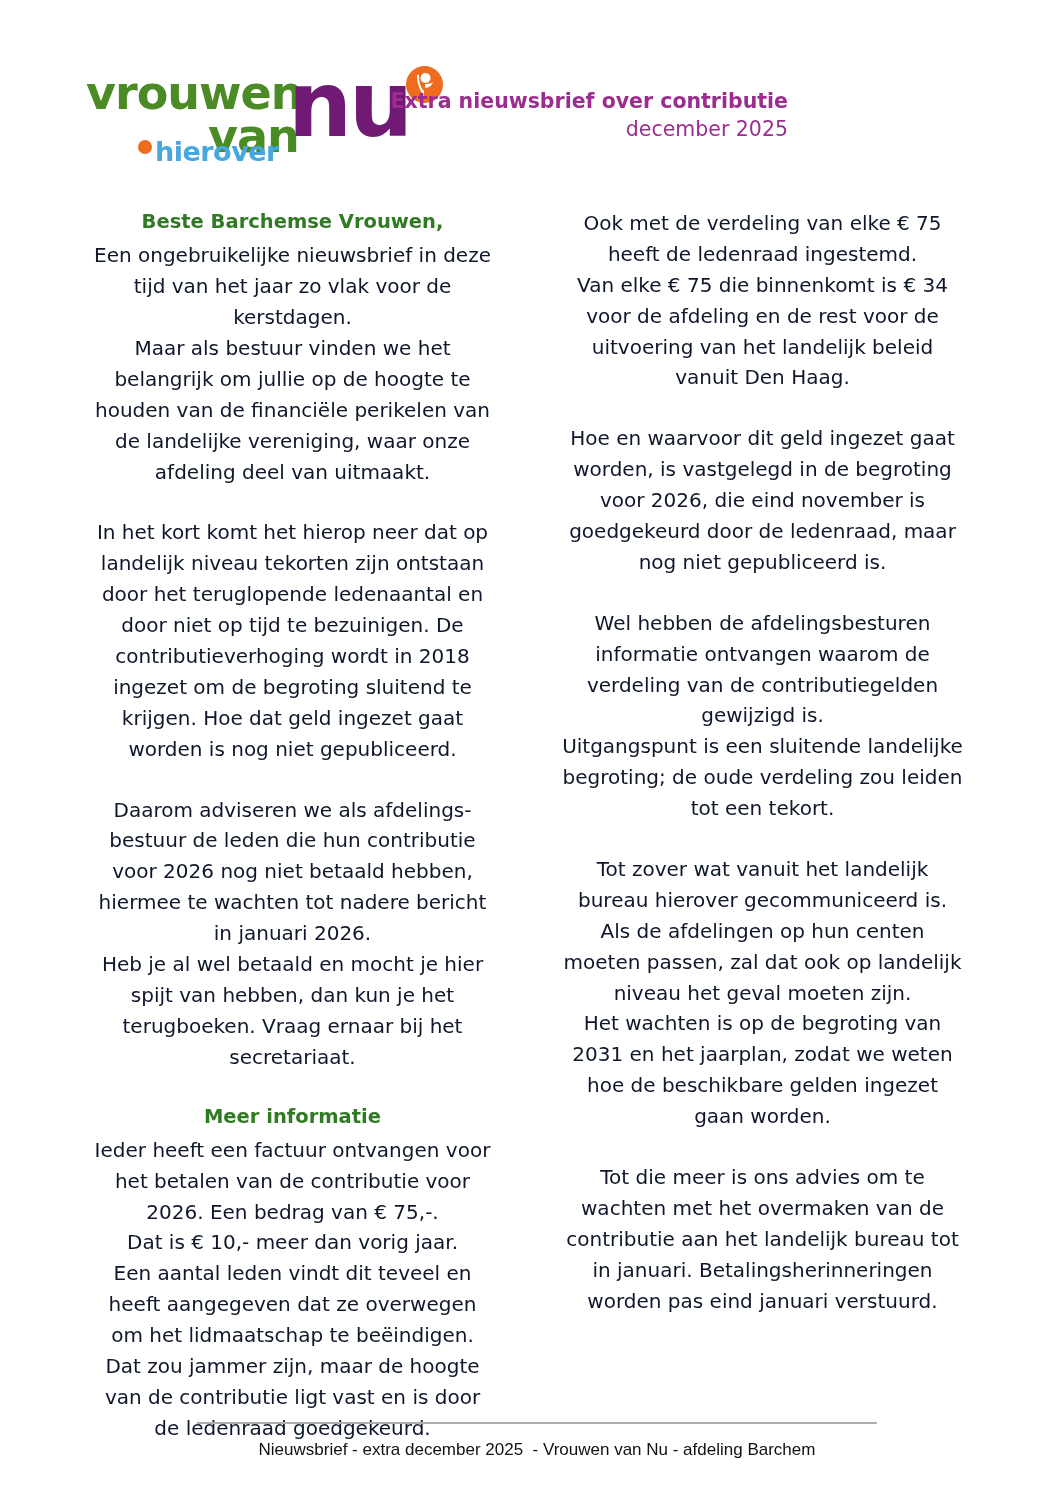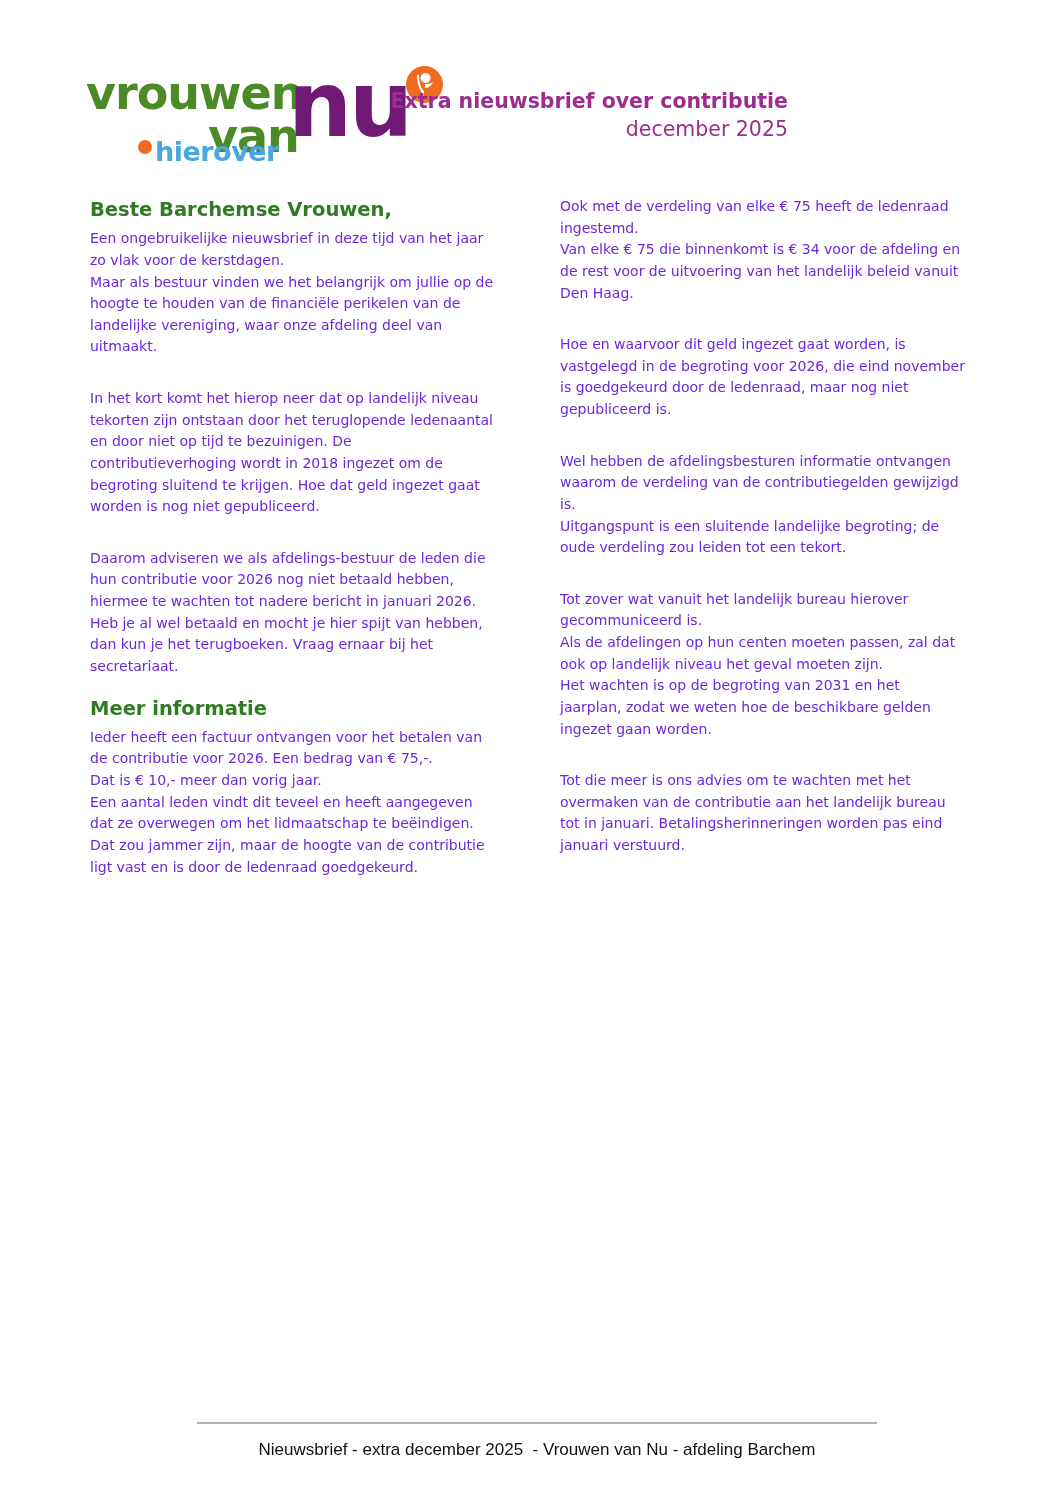--- a/index.html
+++ b/index.html
@@ -134,40 +134,41 @@
 
   
   .columns {
     position: absolute;
     left: 0;
     top: 196px;
     width: 1058px;
   }
   .col {
     position: absolute;
-    top: 0;
+    top: 12px;
+    text-align: center;
   }
   .col-left  { left: 90px;  width: 405px; }
   .col-right { left: 560px; width: 405px; }
 
   .section-heading {
     font-family: "DejaVu Sans", sans-serif;
     font-size: 19.5px;
     font-weight: bold;
     color: #2f7a22;
     line-height: 1.45;
     margin: 0 0 4px 0;
   }
-  .section-heading.spaced-above { margin-top: 17px; }
+  .section-heading.spaced-above { margin-top: 30px; }
 
   .para {
     font-family: "DejaVu Sans", sans-serif;
-    font-size: 14px;
+    font-size: 20px;
     font-weight: normal;
-    color: #6d28d9;
+    color: #0f172a;
     line-height: 1.545;
     margin: 0;
     white-space: pre-line;
   }
   .para + .para { margin-top: 0; }
   .para.gap { margin-top: 30px; }
 
   
   .footer {
     position: absolute;

